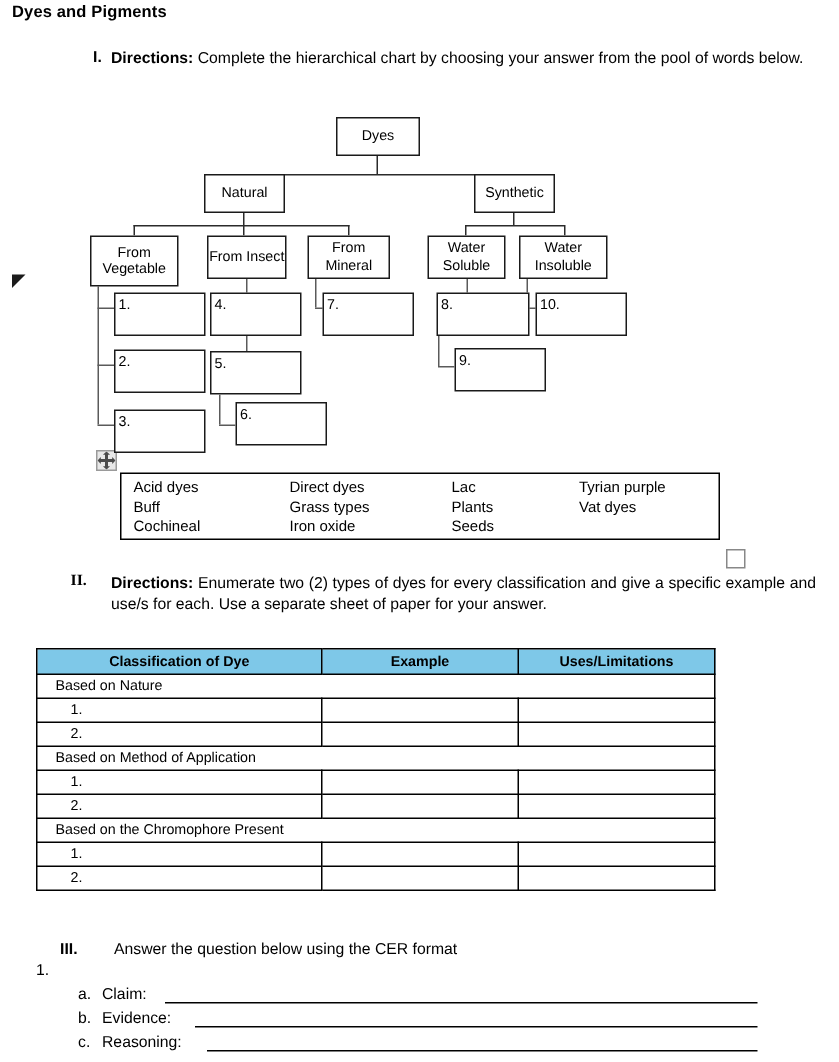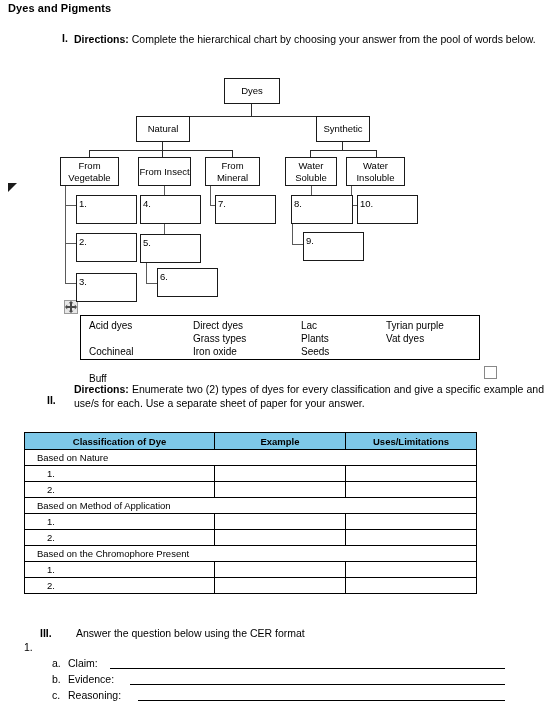--- a/index.html
+++ b/index.html
@@ -196,21 +196,21 @@
     <div class="conn h dark" style="left:89px; top:150px; width:144px;"></div>
     <div class="conn v dark" style="left:89px; top:150px; height:7px;"></div>
     <div class="conn v dark" style="left:162px; top:150px; height:7px;"></div>
     <div class="conn v dark" style="left:232px; top:150px; height:7px;"></div>
 
     <div class="conn v dark" style="left:342px; top:142px; height:8px;"></div>
     <div class="conn h dark" style="left:310px; top:150px; width:66px;"></div>
     <div class="conn v dark" style="left:310px; top:150px; height:7px;"></div>
     <div class="conn v dark" style="left:376px; top:150px; height:7px;"></div>
 
-    <div class="node" style="left:60px; top:157px; width:59px; height:29px;">From Vegetable</div>
+    <div class="node" style="left:60px; top:157px; width:59px; height:34px;">From Vegetable</div>
     <div class="node" style="left:138px; top:157px; width:53px; height:29px;">From Insect</div>
     <div class="node" style="left:205px; top:157px; width:55px; height:29px;">From Mineral</div>
     <div class="node" style="left:285px; top:157px; width:52px; height:29px;">Water Soluble</div>
     <div class="node" style="left:346px; top:157px; width:59px; height:29px;">Water Insoluble</div>
 
     <div class="conn v" style="left:65px; top:186px; height:97px;"></div>
     <div class="conn h" style="left:65px; top:205px; width:11px;"></div>
     <div class="conn h" style="left:65px; top:243px; width:11px;"></div>
     <div class="conn h" style="left:65px; top:283px; width:11px;"></div>
 
@@ -253,38 +253,38 @@
         <polygon points="6,0 3.6,2.2 8.4,2.2"></polygon>
         <polygon points="6,12 3.6,9.8 8.4,9.8"></polygon>
         <polygon points="0,6 2.2,3.6 2.2,8.4"></polygon>
         <polygon points="12,6 9.8,3.6 9.8,8.4"></polygon>
       </g>
     </svg>
   </div>
 
   <div class="pool" style="left:80px; top:315px; width:400px; height:45px;">
     <div class="pool-cell" style="left:8px;  top:3px;">Acid dyes</div>
-    <div class="pool-cell" style="left:8px;  top:16px;margin-top:40px;">Buff</div>
+    <div class="pool-cell" style="left:8px;  top:16px;">Buff</div>
     <div class="pool-cell" style="left:8px;  top:29px;">Cochineal</div>
 
     <div class="pool-cell" style="left:112px; top:3px;">Direct dyes</div>
     <div class="pool-cell" style="left:112px; top:16px;">Grass types</div>
     <div class="pool-cell" style="left:112px; top:29px;">Iron oxide</div>
 
     <div class="pool-cell" style="left:220px; top:3px;">Lac</div>
     <div class="pool-cell" style="left:220px; top:16px;">Plants</div>
     <div class="pool-cell" style="left:220px; top:29px;">Seeds</div>
 
     <div class="pool-cell" style="left:305px; top:3px;">Tyrian purple</div>
     <div class="pool-cell" style="left:305px; top:16px;">Vat dyes</div>
   </div>
 
   <div class="resize-handle" style="left:484px; top:366px;"></div>
 
-  <div class="sec-num" style="left:47px; top:394px;">II.</div>
+  <div class="sec-num" style="left:47px; top:382px;font-family:Liberation Serif, serif;">II.</div>
   <div class="dir-block" style="left:74px; top:382px; width:470px;">
     <span class="dir-lbl">Directions:</span>
     <span>Enumerate two (2) types of dyes for every classification and give a specific example and use/s for each. Use a separate sheet of paper for your answer.</span>
   </div>
 
   <table class="tbl" style="left:24px; top:432px; width:452px;">
     <colgroup>
       <col style="width:190px;">
       <col style="width:131px;">
       <col style="width:131px;">

